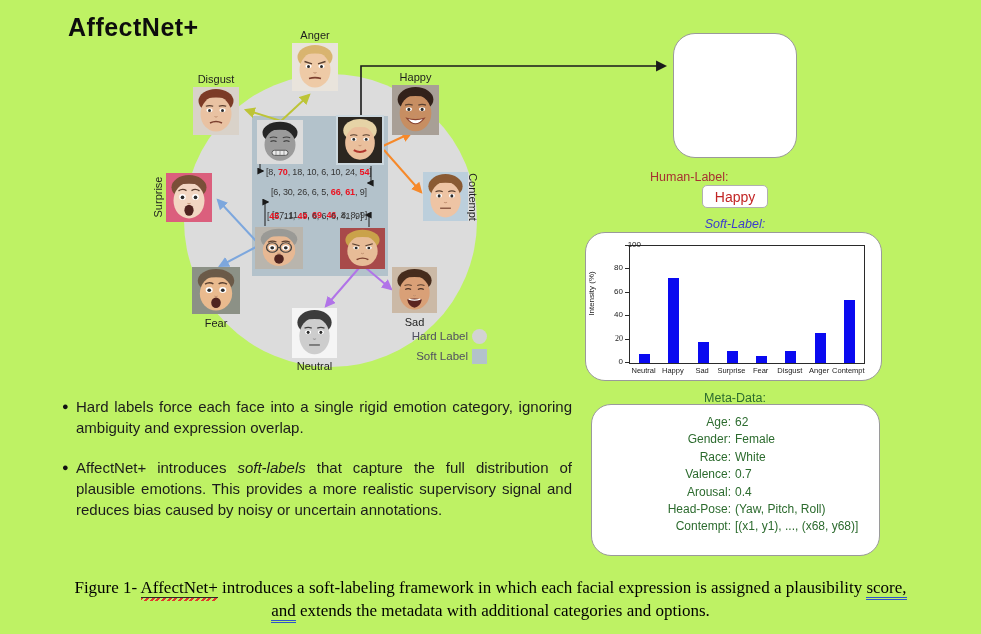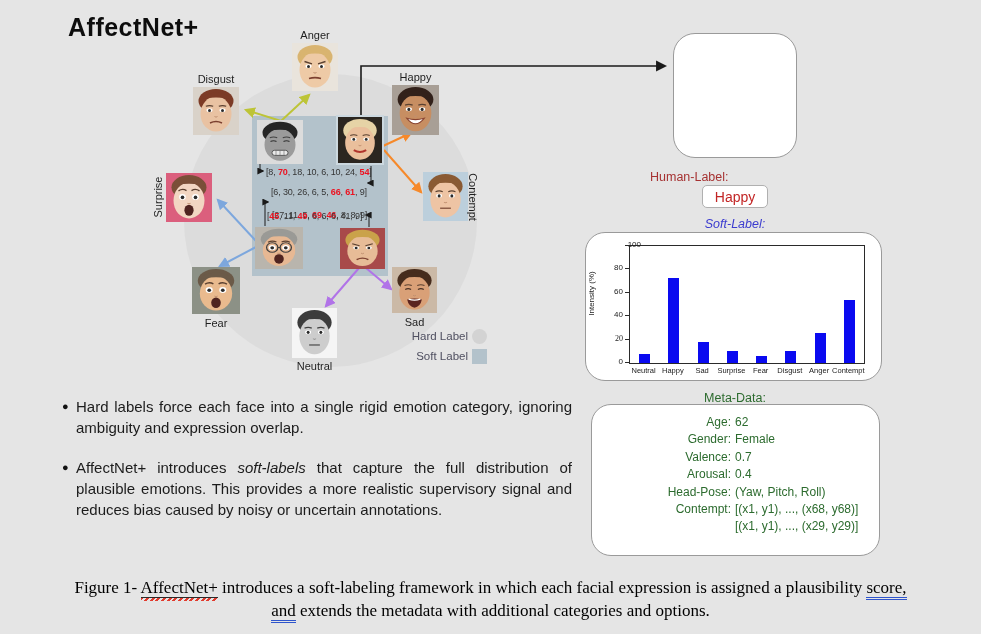--- a/index.html
+++ b/index.html
@@ -1,16 +1,16 @@
 <!DOCTYPE html>
 <html><head>
 <meta charset="utf-8">
 <style>
   html,body{margin:0;padding:0;background:#fff;}
-  #canvas{position:relative;width:981px;height:634px;background:#e5e5e5;overflow:hidden;
+  #canvas{position:relative;width:981px;height:634px;background:#bef264;overflow:hidden;
           font-family:"Liberation Sans",sans-serif;}
   .abs{position:absolute;}
 
   
   #fig-title{left:68px;top:13px;font-size:25px;font-weight:bold;color:#0d0d0d;letter-spacing:.5px;}
 
   
   #big-circle{left:184px;top:74px;width:293px;height:293px;border-radius:50%;background:#dcdcdc;}
   #center-box{left:252px;top:116px;width:136px;height:160px;background:#b3c2cb;}
 
@@ -423,38 +423,38 @@
   <div id="meta-panel" class="abs">
       <div class="meta-row">
         <span class="mk">Age:</span>
         <span class="mv">62</span>
       </div>
       <div class="meta-row">
         <span class="mk">Gender:</span>
         <span class="mv">Female</span>
       </div>
       <div class="meta-row">
+        <span class="mk">Race:</span>
+        <span class="mv">White</span>
+      </div>
+      <div class="meta-row">
         <span class="mk">Valence:</span>
         <span class="mv">0.7</span>
       </div>
       <div class="meta-row">
         <span class="mk">Arousal:</span>
         <span class="mv">0.4</span>
       </div>
       <div class="meta-row">
         <span class="mk">Head-Pose:</span>
         <span class="mv">(Yaw, Pitch, Roll)</span>
       </div>
       <div class="meta-row">
         <span class="mk">Contempt:</span>
         <span class="mv">[(x1, y1), ..., (x68, y68)]</span>
-      </div>
-      <div class="meta-row">
-        <span class="mk"></span>
-        <span class="mv">[(x1, y1), ..., (x29, y29)]</span>
       </div>
     </div>
 
   <div id="bullets" class="abs">
     <div class="bullet">
       <span class="bdot">●</span>
       <span class="btext">Hard labels force each face into a single rigid emotion category, ignoring ambiguity and expression overlap.</span>
     </div>
     <div class="bullet">
       <span class="bdot">●</span>

